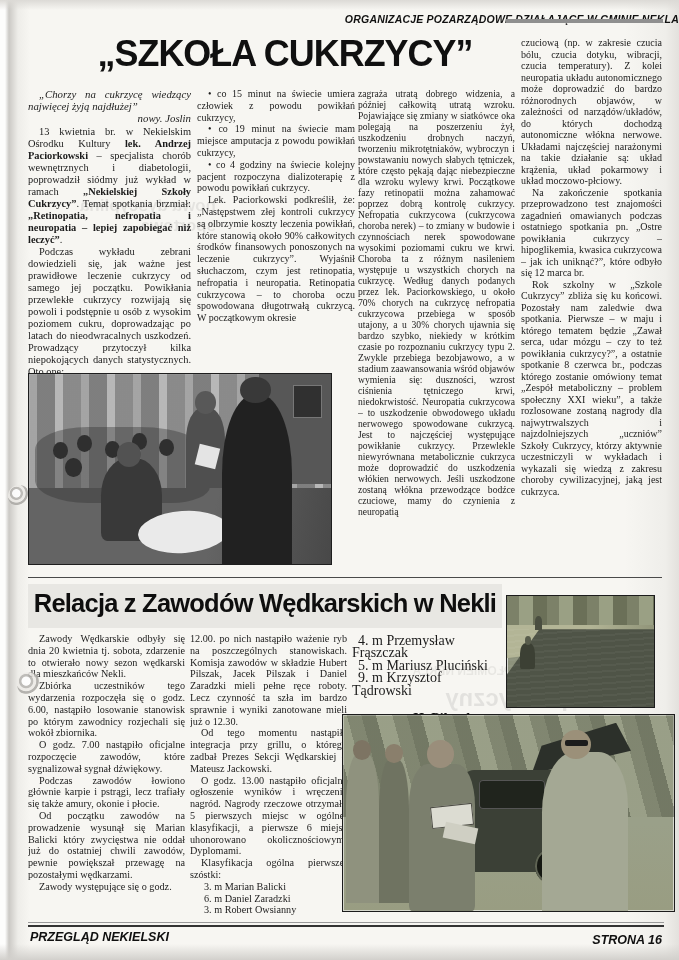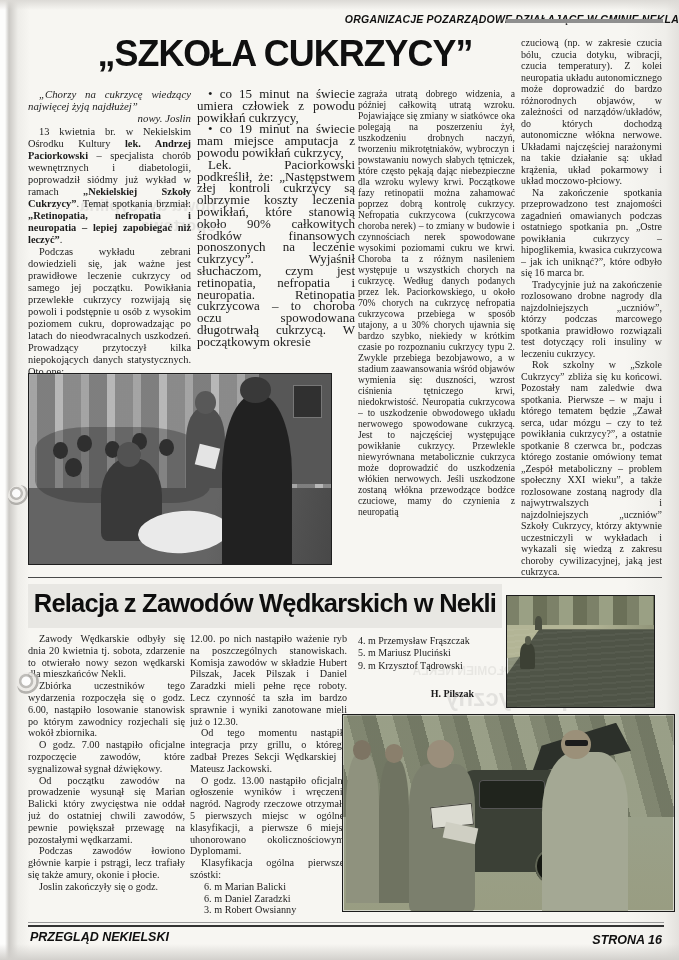--- a/index.html
+++ b/index.html
@@ -20,41 +20,41 @@
     font-family:"Liberation Sans",sans-serif;font-style:italic;font-weight:bold;
     font-size:10.5px;letter-spacing:.2px;color:#111;}
   .masthead-bar{left:506px;right:16px;top:19px;height:4px;background:#8f8f8f;}
   
   .a1-title{left:55px;width:460px;top:33px;text-align:center;
     font-family:"Liberation Sans",sans-serif;font-weight:800;font-size:37px;
     letter-spacing:-1px;color:#101010;transform:scaleX(.97);}
   .bodycol{color:#1b1b1b;text-align:justify;overflow:hidden;}
   .bodycol p{margin:0;text-indent:11px;}
   .a1c1{left:28px;top:88px;width:163px;height:286px;font-size:10.4px;line-height:12px;}
-  .a1c2{left:197px;top:88px;width:158px;height:286px;font-size:13px;line-height:11.8px;}
+  .a1c2{left:197px;top:88px;width:158px;height:286px;font-size:10px;line-height:11.8px;}
   .a1c3{left:358px;top:88px;width:157px;height:480px;font-size:9.6px;line-height:11px;}
   .a1c4{left:521px;top:37px;width:141px;height:540px;font-size:10px;line-height:11.5px;}
   .quote{font-style:italic;font-size:10.8px;}
   .quote-author{text-indent:0;text-align:right;margin-bottom:2px !important;}
   .b{font-weight:bold;}
   
   .photo{border:1px solid #1c1c1c;overflow:hidden;box-shadow:0 0 0 1px rgba(255,255,255,.6) inset;}
   .ph{position:absolute;}
   .photo1{left:28px;top:373px;width:302px;height:190px;background:#8c8c8c;filter:grayscale(1) contrast(.98);}
   .photo2{left:506px;top:595px;width:147px;height:111px;background:#8d927c;}
   .photo3{left:342px;top:714px;width:331px;height:196px;background:linear-gradient(#9aa089 0 55%,#999d82);}
   
   .sep{left:28px;top:577px;width:634px;height:1px;background:#4a4a4a;}
   .a2-band{left:28px;top:584px;width:474px;height:44px;background:#e8e7e3;}
   .a2-title{left:28px;width:474px;top:588px;text-align:center;
     font-family:"Liberation Sans",sans-serif;font-weight:800;font-size:26px;
     letter-spacing:-.8px;color:#0e0e0e;transform:scaleX(.98);}
   .a2c1{left:28px;top:633px;width:157px;height:288px;font-size:10.2px;line-height:11.8px;}
   .a2c2{left:190px;top:633px;width:157px;height:288px;font-size:10.2px;line-height:11.8px;}
-  .a2c3{left:352px;top:635px;width:148px;font-size:10px;line-height:12.4px;text-align:left;}
+  .a2c3{left:352px;top:635px;width:148px;font-size:14px;line-height:12.4px;text-align:left;}
   .a2c3 p{text-indent:6px;}
   .credit{text-indent:0 !important;text-align:right;font-weight:bold;margin-top:16px !important;padding-right:26px;}
   
   .foot-rule-thin{left:28px;top:922px;width:636px;height:1px;background:#9a9a9a;}
   .foot-rule{left:28px;top:925px;width:636px;height:2px;background:#333;}
   .foot-left{left:30px;top:930px;font-family:"Liberation Sans",sans-serif;
     font-style:italic;font-weight:bold;font-size:12.5px;color:#101010;}
   .foot-right{right:17px;top:933px;font-family:"Liberation Sans",sans-serif;
     font-style:italic;font-weight:bold;font-size:12.5px;color:#101010;}
   
@@ -133,31 +133,31 @@
   <div class="abs bodycol a1c1">
     <p class="quote">„Chorzy na cukrzycę wiedzący najwięcej żyją najdłużej”</p>
     <p class="quote quote-author">nowy. Joslin</p>
     <p><span>13 kwietnia br. w Nekielskim Ośrodku Kultury </span><span class="b">lek. Andrzej Paciorkowski</span><span> – specjalista chorób wewnętrznych i diabetologii, poprowadził siódmy już wykład w ramach </span><span class="b">„Nekielskiej Szkoły Cukrzycy”</span><span>. Temat spotkania brzmiał: </span><span class="b">„Retinopatia, nefropatia i neuropatia – lepiej zapobiegać niż leczyć”</span><span>.</span></p>
     <p>Podczas wykładu zebrani dowiedzieli się, jak ważne jest prawidłowe leczenie cukrzycy od samego jej początku. Powikłania przewlekłe cukrzycy rozwijają się powoli i podstępnie u osób z wysokim poziomem cukru, doprowadzając po latach do nieodwracalnych uszkodzeń. Prowadzący przytoczył kilka niepokojących danych statystycznych. Oto one:</p>
   </div>
 
   <div class="abs bodycol a1c2">
     <p>• co 15 minut na świecie umiera człowiek z powodu powikłań cukrzycy,</p>
     <p>• co 19 minut na świecie mam miejsce amputacja z powodu powikłań cukrzycy,</p>
+    <p>• co 4 godziny na świecie kolejny pacjent rozpoczyna dializoterapię z powodu powikłań cukrzycy.</p>
     <p>Lek. Paciorkowski podkreślił, że: „Następstwem złej kontroli cukrzycy są olbrzymie koszty leczenia powikłań, które stanowią około 90% całkowitych środków finansowych ponoszonych na leczenie cukrzycy”. Wyjaśnił słuchaczom, czym jest retinopatia, nefropatia i neuropatia. Retinopatia cukrzycowa – to choroba oczu spowodowana długotrwałą cukrzycą. W początkowym okresie</p>
   </div>
 
   <div class="abs bodycol a1c3">
     <p style="text-indent:0">zagraża utratą dobrego widzenia, a później całkowitą utratą wzroku. Pojawiające się zmiany w siatkówce oka polegają na poszerzeniu żył, uszkodzeniu drobnych naczyń, tworzeniu mikrotętniaków, wybroczyn i powstawaniu nowych słabych tętniczek, które często pękają dając niebezpieczne dla wzroku wylewy krwi. Początkowe fazy retinopatii można zahamować poprzez dobrą kontrolę cukrzycy. Nefropatia cukrzycowa (cukrzycowa choroba nerek) – to zmiany w budowie i czynnościach nerek spowodowane wysokimi poziomami cukru we krwi. Choroba ta z różnym nasileniem występuje u wszystkich chorych na cukrzycę. Według danych podanych przez lek. Paciorkowskiego, u około 70% chorych na cukrzycę nefropatia cukrzycowa przebiega w sposób utajony, a u 30% chorych ujawnia się bardzo szybko, niekiedy w krótkim czasie po rozpoznaniu cukrzycy typu 2. Zwykle przebiega bezobjawowo, a w stadium zaawansowania wśród objawów wymienia się: duszności, wzrost ciśnienia tętniczego krwi, niedokrwistość. Neuropatia cukrzycowa – to uszkodzenie obwodowego układu nerwowego spowodowane cukrzycą. Jest to najczęściej występujące powikłanie cukrzycy. Przewlekle niewyrównana metabolicznie cukrzyca może doprowadzić do uszkodzenia włókien nerwowych. Jeśli uszkodzone zostaną włókna przewodzące bodźce czuciowe, mamy do czynienia z neuropatią</p>
   </div>
 
   <div class="abs bodycol a1c4">
     <p style="text-indent:0">czuciową (np. w zakresie czucia bólu, czucia dotyku, wibracji, czucia temperatury). Z kolei neuropatia układu autonomicznego może doprowadzić do bardzo różnorodnych objawów, w zależności od narządów/układów, do których dochodzą autonomiczne włókna nerwowe. Układami najczęściej narażonymi na takie działanie są: układ krążenia, układ pokarmowy i układ moczowo-płciowy.</p>
-    <p>Na zakończenie spotkania przeprowadzono test znajomości zagadnień omawianych podczas ostatniego spotkania pn. „Ostre powikłania cukrzycy – hipoglikemia, kwasica cukrzycowa – jak ich uniknąć?”, które odbyło się 16 marca br.</p>
-    <p>Tradycyjnie już na zakończenie rozlosowano drobne nagrody dla najzdolniejszych „uczniów”, którzy podczas marcowego spotkania prawidłowo rozwiązali test dotyczący roli insuliny w leczeniu cukrzycy.</p>
+    <p>Na zakończenie spotkania przeprowadzono test znajomości zagadnień omawianych podczas ostatniego spotkania pn. „Ostre powikłania cukrzycy – hipoglikemia, kwasica cukrzycowa – jak ich uniknąć?”, które odbyło się 12 marca br.</p>
     <p>Rok szkolny w „Szkole Cukrzycy” zbliża się ku końcowi. Pozostały nam zaledwie dwa spotkania. Pierwsze – w maju i którego tematem będzie „Zawał serca, udar mózgu – czy to też powikłania cukrzycy?”, a ostatnie spotkanie 8 czerwca br., podczas którego zostanie omówiony temat „Zespół metaboliczny – problem społeczny XXI wieku”, a także rozlosowane zostaną nagrody dla najwytrwalszych i najzdolniejszych „uczniów” Szkoły Cukrzycy, którzy aktywnie uczestniczyli w wykładach i wykazali się wiedzą z zakresu choroby cywilizacyjnej, jaką jest cukrzyca.</p>
 
   </div>
 
   <div class="abs photo photo1">
     <div class="ph ph1-wall"></div>
     <div class="ph ph1-darkright"></div>
     <div class="ph ph1-tv"></div>
     <div class="ph ph1-floor"></div>
     <div class="ph ph1-crowd"></div>
@@ -179,31 +179,31 @@
 
   <div class="abs sep"></div>
 
   <div class="abs a2-band"></div>
   <div class="abs a2-title">Relacja z Zawodów Wędkarskich w Nekli</div>
 
   <div class="abs bodycol a2c1">
     <p>Zawody Wędkarskie odbyły się dnia 20 kwietnia tj. sobota, zdarzenie to otwierało nowy sezon wędkarski dla mieszkańców Nekli.</p>
     <p>Zbiórka uczestników tego wydarzenia rozpoczęła się o godz. 6.00, nastąpiło losowanie stanowisk po którym zawodnicy rozjechali się wokół zbiornika.</p>
     <p>O godz. 7.00 nastąpiło oficjalne rozpoczęcie zawodów, które sygnalizował sygnał dźwiękowy.</p>
+    <p>Podczas zawodów łowiono głównie karpie i pstrągi, lecz trafiały się także amury, okonie i płocie.</p>
     <p>Od początku zawodów na prowadzenie wysunął się Marian Balicki który zwycięstwa nie oddał już do ostatniej chwili zawodów, pewnie powiększał przewagę na pozostałymi wędkarzami.</p>
-    <p>Podczas zawodów łowiono głównie karpie i pstrągi, lecz trafiały się także amury, okonie i płocie.</p>
-    <p>Joslin zakończyły się o godz.</p>
+    <p>Zawody występujące się o godz.</p>
   </div>
 
   <div class="abs bodycol a2c2">
     <p style="text-indent:0">12.00. po nich nastąpiło ważenie ryb na poszczególnych stanowiskach. Komisja zawodów w składzie Hubert Pilszak, Jacek Pilszak i Daniel Zaradzki mieli pełne ręce roboty. Lecz czynność ta szła im bardzo sprawnie i wyniki zanotowane mieli już o 12.30.</p>
     <p>Od tego momentu nastąpiła integracja przy grillu, o którego zadbał Prezes Sekcji Wędkarskiej – Mateusz Jackowski.</p>
     <p>O godz. 13.00 nastąpiło oficjalne ogłoszenie wyników i wręczenie nagród. Nagrody rzeczowe otrzymało 5 pierwszych miejsc w ogólnej klasyfikacji, a pierwsze 6 miejsc uhonorowano okolicznościowymi Dyplomami.</p>
     <p>Klasyfikacja ogólna pierwszej szóstki:</p>
-    <p style="text-indent:14px">6. m Marian Balicki</p>
+    <p style="text-indent:14px">3. m Marian Balicki</p>
     <p style="text-indent:14px">6. m Daniel Zaradzki</p>
     <p style="text-indent:14px">3. m Robert Owsianny</p>
   </div>
 
   <div class="abs bodycol a2c3">
     <p>4. m Przemysław Frąszczak</p>
     <p>5. m Mariusz Pluciński</p>
     <p>9. m Krzysztof Tądrowski</p>
     <p class="credit">H. Pilszak</p>
   </div>

